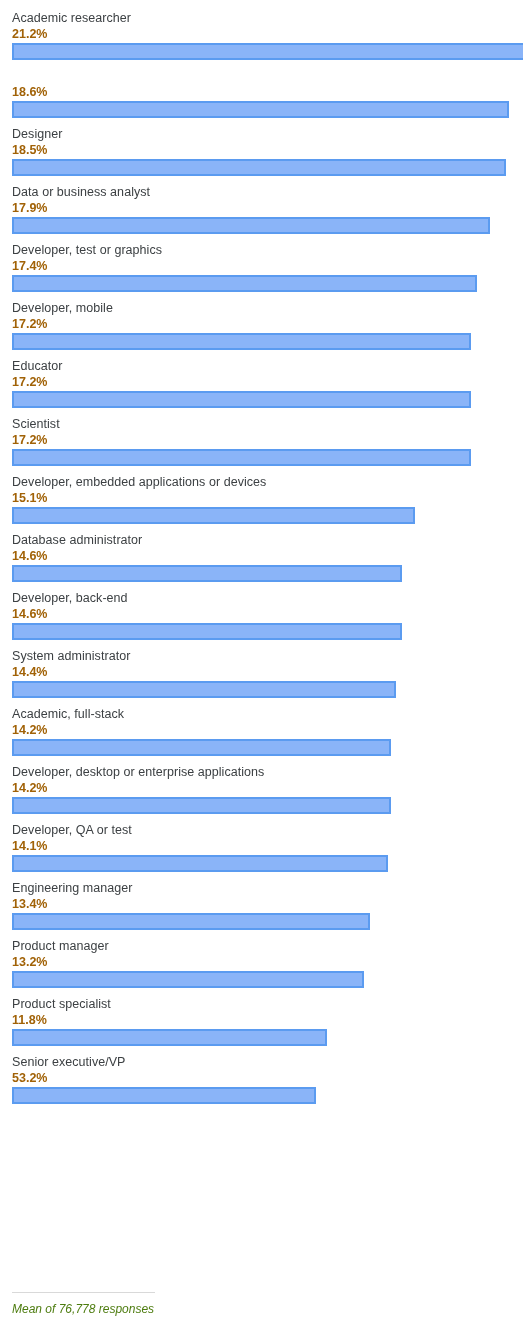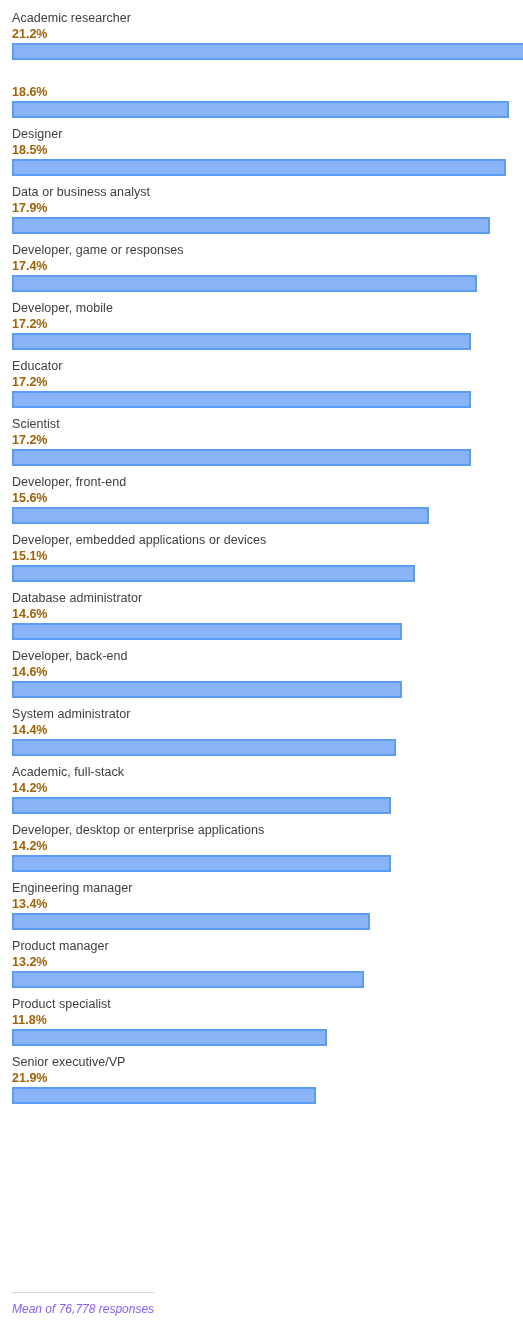--- a/index.html
+++ b/index.html
@@ -85,21 +85,21 @@
     height: 1px;
     background: #d9d9d9;
   }
   .footer-note {
     position: absolute;
     left: 12px;
     top: 18px;
     font-size: 12px;
     line-height: 15px;
     font-style: italic;
-    color: #8b5cf6;
+    color: #4d7c0f;
     white-space: nowrap;
     text-align: right;
   }
 </style>
 </head>
 <body>
 
 <div id="chart-root">
 
   <div class="rows" id="rows-container">
@@ -124,21 +124,21 @@
         </div>
       </div>
       <div class="bar-row">
         <div class="row-label">Data or business analyst</div>
         <div class="row-value">17.9%</div>
         <div class="bar-track">
           <div class="bar-fill" style="width: 477.93px; left: 12px;"></div>
         </div>
       </div>
       <div class="bar-row">
-        <div class="row-label">Developer, game or responses</div>
+        <div class="row-label">Developer, test or graphics</div>
         <div class="row-value">17.4%</div>
         <div class="bar-track">
           <div class="bar-fill" style="width: 464.58px; left: 12px;"></div>
         </div>
       </div>
       <div class="bar-row">
         <div class="row-label">Developer, mobile</div>
         <div class="row-value">17.2%</div>
         <div class="bar-track">
           <div class="bar-fill" style="width: 459.24px; left: 12px;"></div>
@@ -152,27 +152,20 @@
         </div>
       </div>
       <div class="bar-row">
         <div class="row-label">Scientist</div>
         <div class="row-value">17.2%</div>
         <div class="bar-track">
           <div class="bar-fill" style="width: 459.24px; left: 12px;"></div>
         </div>
       </div>
       <div class="bar-row">
-        <div class="row-label">Developer, front-end</div>
-        <div class="row-value">15.6%</div>
-        <div class="bar-track">
-          <div class="bar-fill" style="width: 416.52px; left: 12px;"></div>
-        </div>
-      </div>
-      <div class="bar-row">
         <div class="row-label">Developer, embedded applications or devices</div>
         <div class="row-value">15.1%</div>
         <div class="bar-track">
           <div class="bar-fill" style="width: 403.17px; left: 12px;"></div>
         </div>
       </div>
       <div class="bar-row">
         <div class="row-label">Database administrator</div>
         <div class="row-value">14.6%</div>
         <div class="bar-track">
@@ -201,20 +194,27 @@
         </div>
       </div>
       <div class="bar-row">
         <div class="row-label">Developer, desktop or enterprise applications</div>
         <div class="row-value">14.2%</div>
         <div class="bar-track">
           <div class="bar-fill" style="width: 379.14px; left: 12px;"></div>
         </div>
       </div>
       <div class="bar-row">
+        <div class="row-label">Developer, QA or test</div>
+        <div class="row-value">14.1%</div>
+        <div class="bar-track">
+          <div class="bar-fill" style="width: 376.47px; left: 12px;"></div>
+        </div>
+      </div>
+      <div class="bar-row">
         <div class="row-label">Engineering manager</div>
         <div class="row-value">13.4%</div>
         <div class="bar-track">
           <div class="bar-fill" style="width: 357.78px; left: 12px;"></div>
         </div>
       </div>
       <div class="bar-row">
         <div class="row-label">Product manager</div>
         <div class="row-value">13.2%</div>
         <div class="bar-track">
@@ -223,21 +223,21 @@
       </div>
       <div class="bar-row">
         <div class="row-label">Product specialist</div>
         <div class="row-value">11.8%</div>
         <div class="bar-track">
           <div class="bar-fill" style="width: 315.06px; left: 12px;"></div>
         </div>
       </div>
       <div class="bar-row">
         <div class="row-label">Senior executive/VP</div>
-        <div class="row-value">21.9%</div>
+        <div class="row-value">53.2%</div>
         <div class="bar-track">
           <div class="bar-fill" style="width: 304.38px; left: 12px;"></div>
         </div>
       </div>
     </div>
 
   <div class="chart-footer">
     <div class="footer-rule"></div>
     <div class="footer-note">Mean of 76,778 responses</div>
   </div>

